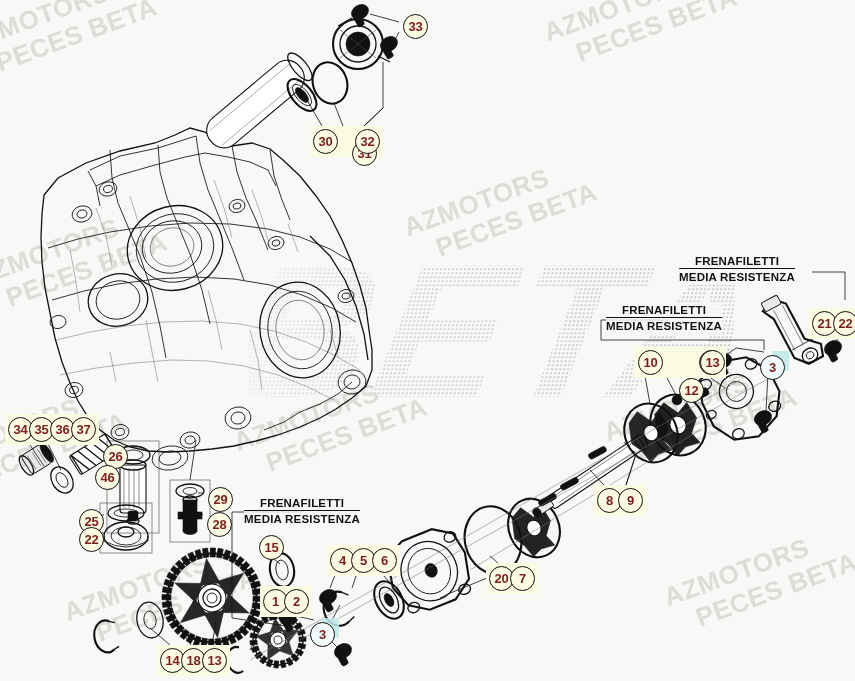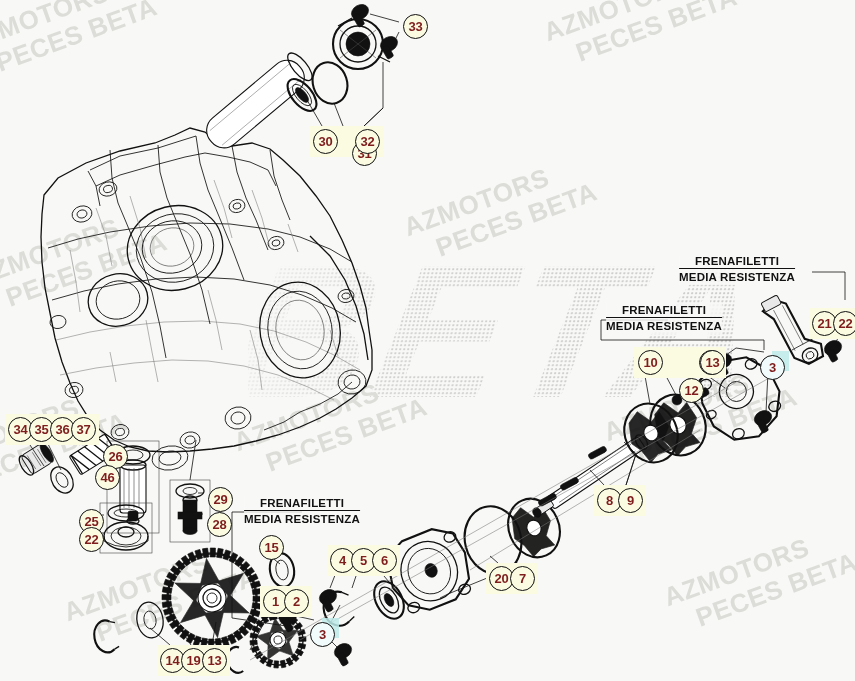--- a/index.html
+++ b/index.html
@@ -669,21 +669,21 @@
       <div class="callout" style="left: 29px; top: 417px;">35</div>
       <div class="callout" style="left: 50px; top: 417px; text-align: center;">36</div>
       <div class="callout" style="left: 71px; top: 417px;">37</div>
       <div class="callout" style="left: 103px; top: 444px;">26</div>
       <div class="callout" style="left: 95px; top: 465px;">46</div>
       <div class="callout" style="left: 79px; top: 509px;">25</div>
       <div class="callout" style="left: 79px; top: 527px;">22</div>
       <div class="callout" style="left: 208px; top: 487px;">29</div>
       <div class="callout" style="left: 207px; top: 512px; text-align: right;">28</div>
       <div class="callout" style="left: 160px; top: 648px;">14</div>
-      <div class="callout" style="left: 181px; top: 648px;">19</div>
+      <div class="callout" style="left: 181px; top: 648px;">18</div>
       <div class="callout" style="left: 202px; top: 648px;">13</div>
       <div class="callout" style="left: 259px; top: 535px;">15</div>
       <div class="callout" style="left: 263px; top: 589px;">1</div>
       <div class="callout" style="left: 284px; top: 589px;">2</div>
       <div class="callout hl" style="left: 310px; top: 622px;">3</div>
       <div class="callout" style="left: 330px; top: 548px;">4</div>
       <div class="callout" style="left: 351px; top: 548px;">5</div>
       <div class="callout" style="left: 372px; top: 548px;">6</div>
       <div class="callout" style="left: 489px; top: 566px;">20</div>
       <div class="callout" style="left: 510px; top: 566px;">7</div>

